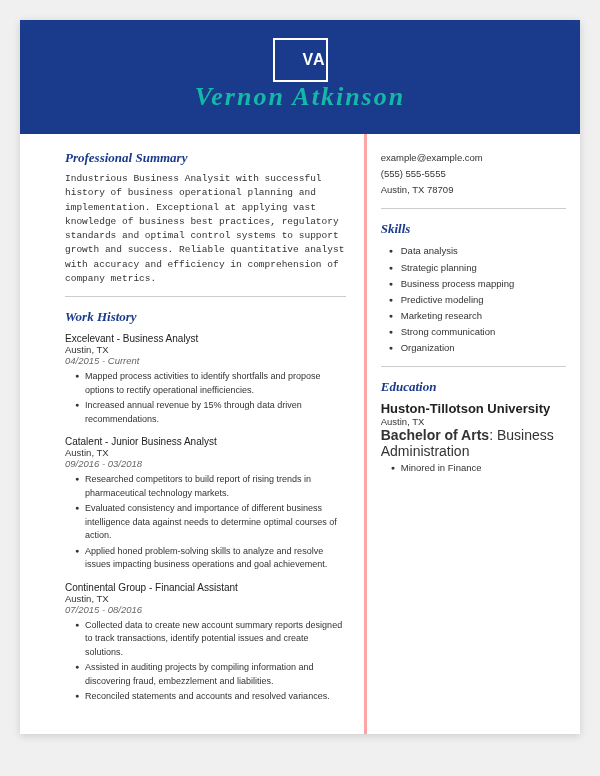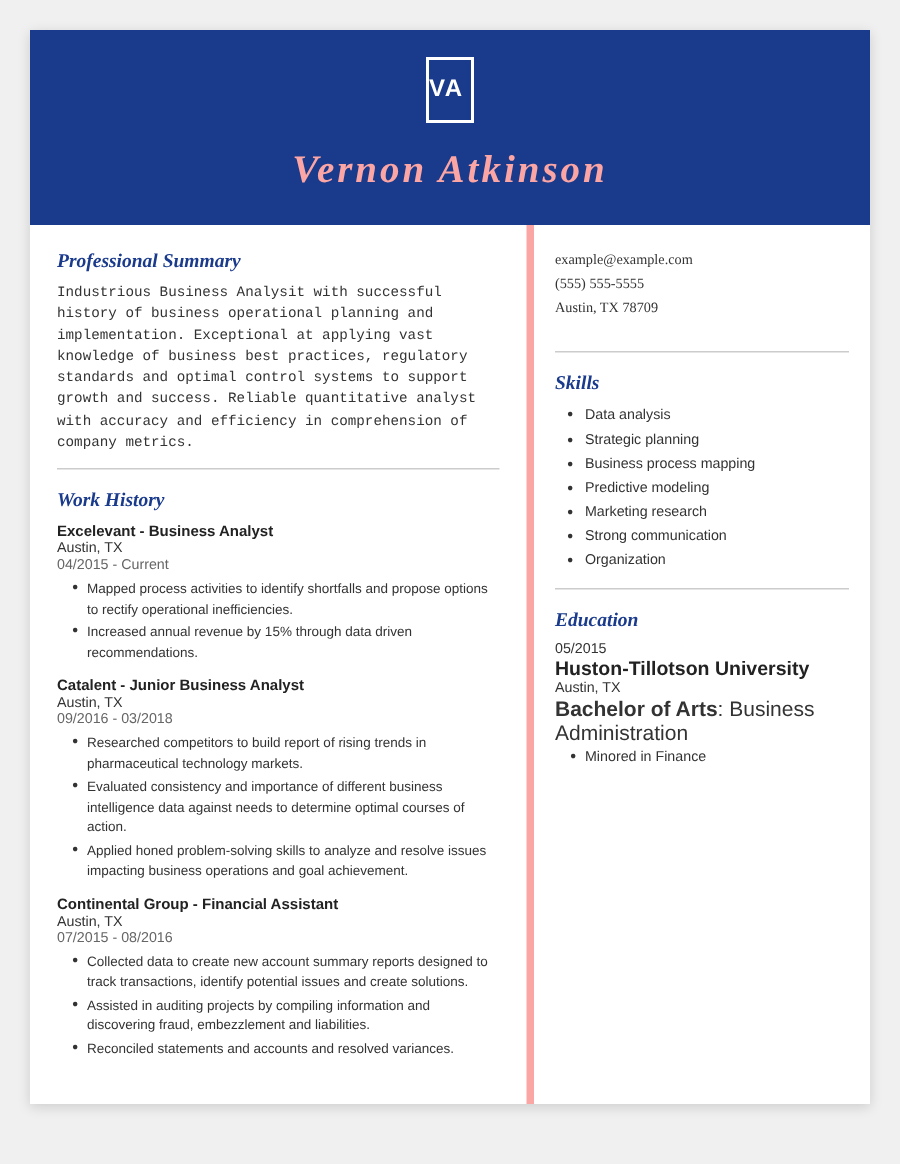--- a/index.html
+++ b/index.html
@@ -20,47 +20,48 @@
     
     .header {
       background: #1a3a8c;
       color: #fff;
       text-align: center;
       padding: 18px 20px 22px;
     }
     .avatar-box {
       display: inline-block;
       border: 2px solid #fff;
-      width: 32px;
+      width: 55px;
       height: 44px;
       line-height: 40px;
-      text-align: left;
+      text-align: right;
       font-family: Arial, sans-serif;
       font-size: 16px;
       font-weight: bold;
       letter-spacing: 1px;
-      margin-bottom: 16px;
+      margin-bottom: 0;
     }
     .header-name {
       font-size: 26px;
       font-style: italic;
       font-weight: bold;
       letter-spacing: 2px;
-      color: #fca5a5;
+      color: #14b8a6;
     }
     
     .body {
       display: flex;
       flex-direction: row;
     }
     
     .left-col {
       flex: 1 1 60%;
       padding: 16px 18px 20px 18px;
-      border-right: 5px solid #fca5a5;
+      border-right: 3px solid #fca5a5;
+      margin-left: 27px;
     }
     
     .right-col {
       flex: 1 1 40%;
       padding: 16px 14px 20px 14px;
     }
     
     .section-title {
       font-size: 13px;
       font-style: italic;
@@ -83,32 +84,33 @@
     
     .work-section-title {
       font-size: 13px;
       font-style: italic;
       font-weight: bold;
       color: #1a3a8c;
       margin-bottom: 8px;
     }
     .job-title {
       font-size: 10px;
-      font-weight: bold;
+      font-weight: normal;
       color: #222;
       font-family: Arial, sans-serif;
     }
     .job-location {
       font-size: 9.5px;
       color: #333;
       font-family: Arial, sans-serif;
     }
     .job-dates {
       font-size: 9.5px;
       color: #666;
+      font-style: italic;
       font-family: Arial, sans-serif;
       margin-bottom: 4px;
     }
     .job-bullets {
       list-style: none;
       padding-left: 10px;
       margin-bottom: 10px;
     }
     .job-bullets li {
       font-size: 9px;
@@ -124,23 +126,23 @@
       position: absolute;
       left: 0;
       font-size: 7px;
       top: 1px;
       color: #333;
     }
     
     .contact-info {
       font-size: 9.5px;
       color: #333;
-      font-family: Liberation Serif, serif;
+      font-family: Liberation Sans, sans-serif;
       line-height: 1.7;
-      margin-bottom: 20px;
+      margin-bottom: 10px;
     }
     
     .skills-list {
       list-style: none;
       padding-left: 8px;
       margin-bottom: 10px;
     }
     .skills-list li {
       font-size: 9.5px;
       color: #333;
@@ -283,21 +285,20 @@
           <li>Strong communication</li>
           <li>Organization</li>
         </ul>
       </div>
 
       <hr class="divider">
 
       <div>
         <div class="section-title">Education</div>
         <div>
-          <div class="edu-date">05/2015</div>
           <div class="edu-school">Huston-Tillotson University</div>
           <div class="edu-location">Austin, TX</div>
           <div class="edu-degree">
             <strong>Bachelor of Arts</strong>: <span>Business Administration</span>
           </div>
           <ul class="edu-bullets">
             <li>Minored in Finance</li>
           </ul>
         </div>
       </div>

